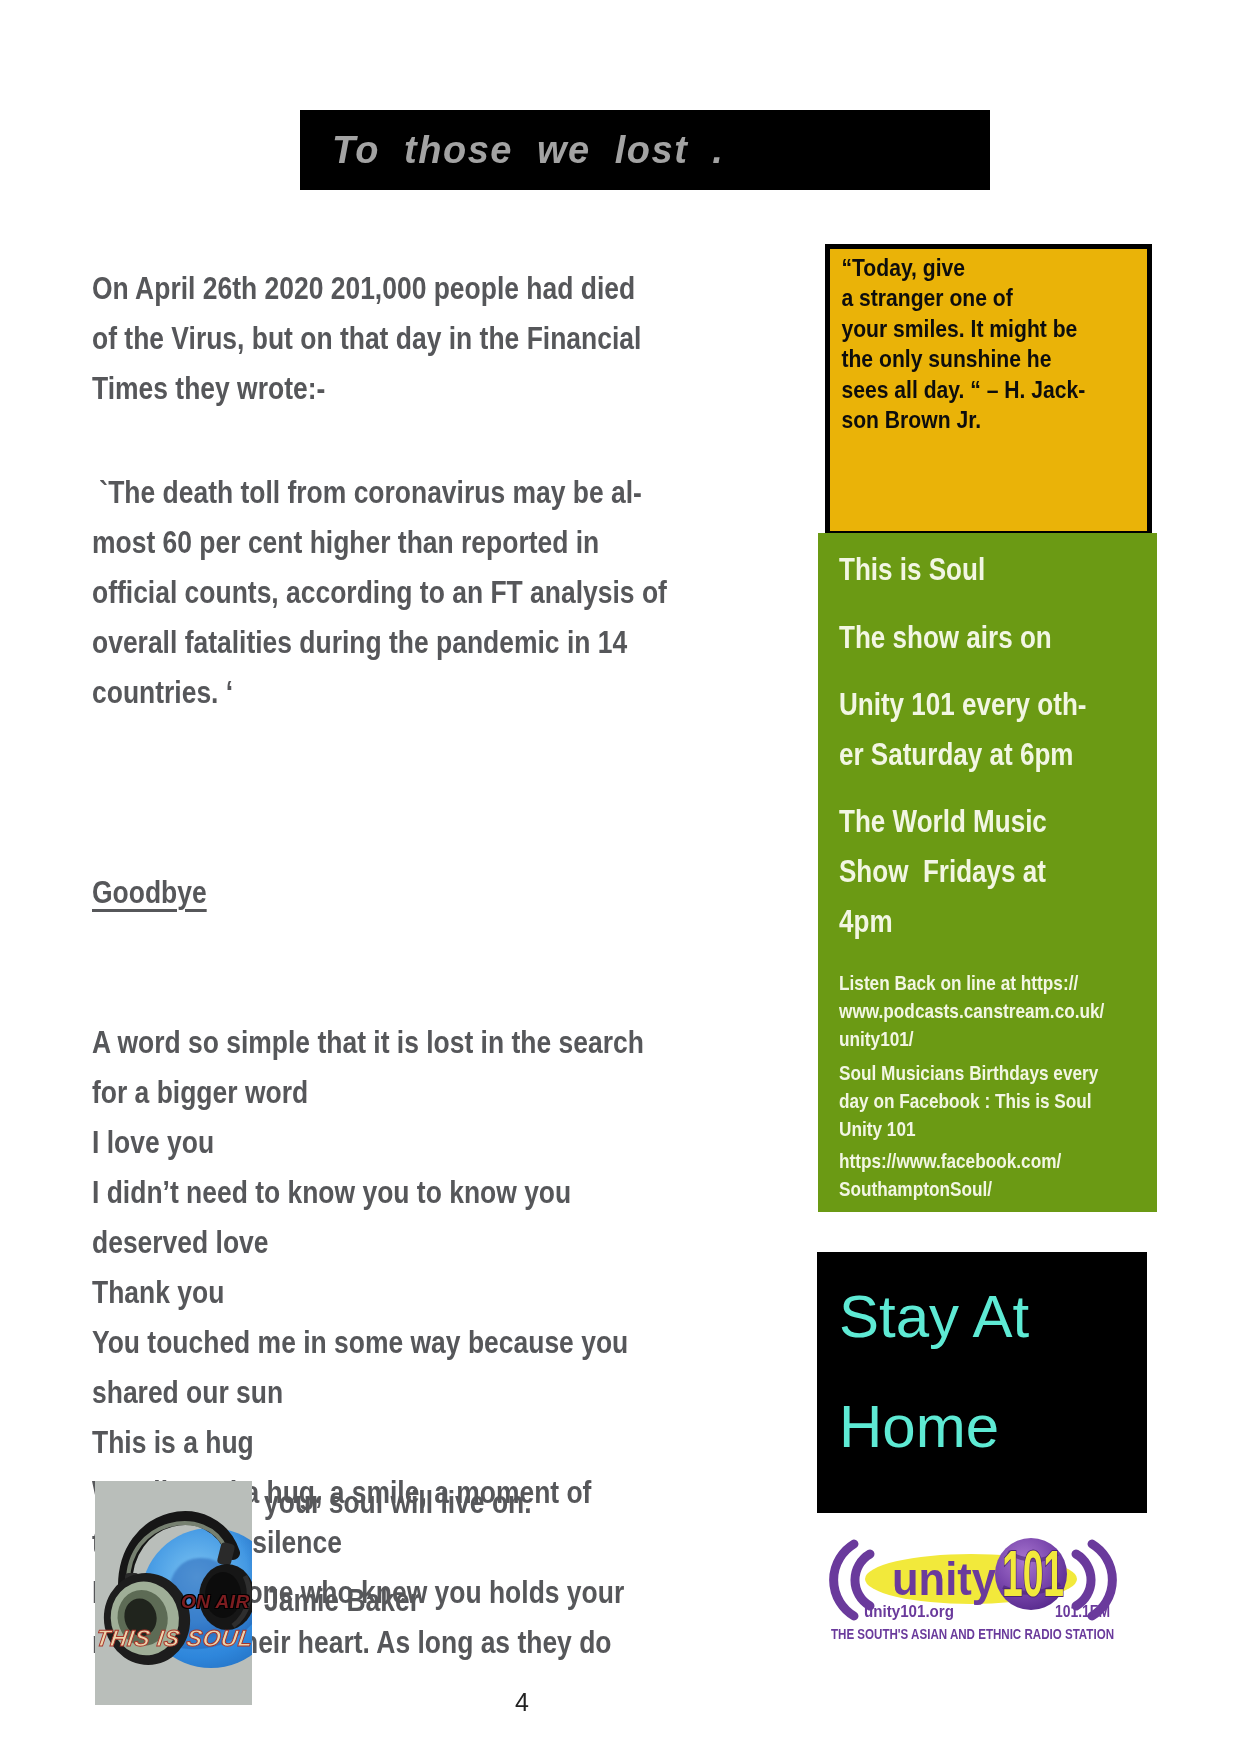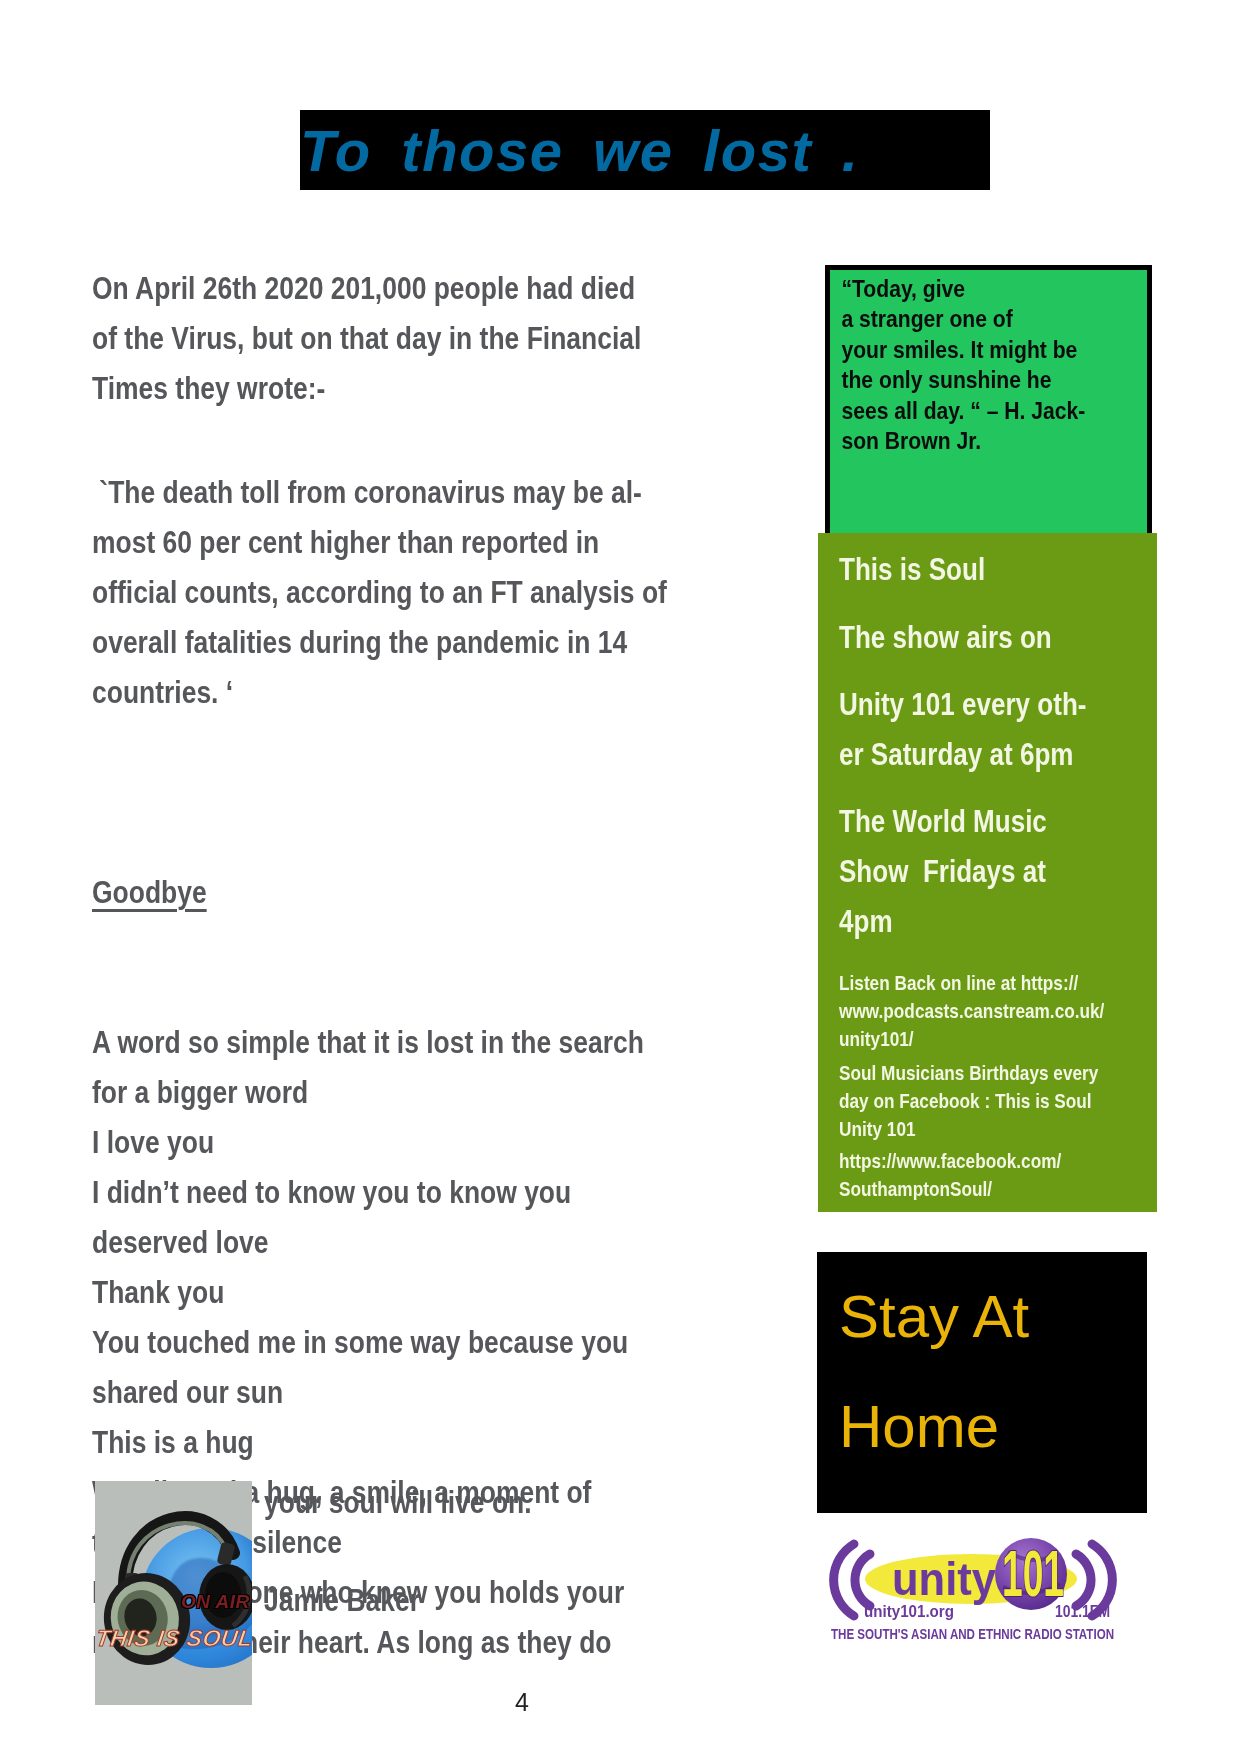--- a/index.html
+++ b/index.html
@@ -7,39 +7,39 @@
     width:1240px;height:1754px;position:relative;background:#ffffff;
     font-family:"Liberation Sans", sans-serif;overflow:hidden;
   }
   .abs{position:absolute;}
   
   .banner{
     left:300px;top:110px;width:690px;height:80px;background:#000;
     display:flex;align-items:center;
   }
   .banner .title{
-    color:#0369a1;font-style:italic;font-weight:900;font-size:58px;
-    letter-spacing:1.5px;word-spacing:12px;padding-left:0;white-space:pre;
+    color:#a3a3a3;font-style:italic;font-weight:900;font-size:38px;
+    letter-spacing:1.5px;word-spacing:12px;padding-left:32px;white-space:pre;
   }
   
   .bodytext{
     color:#56575a;font-weight:700;font-size:31.5px;line-height:50px;
     transform:scaleX(0.84);transform-origin:0 0;white-space:pre;
   }
   .bodytext .line{white-space:pre;}
   .para1{left:92px;top:263px;width:760px;}
   .para2{left:92px;top:467px;width:760px;}
   .poem{left:92px;top:767px;width:760px;}
   .goodbye{text-decoration:underline;text-underline-offset:6px;}
   .closing{left:264px;top:1477px;width:500px;}
   .author{left:264px;top:1575px;width:400px;}
   
   .quotebox{
-    left:825px;top:265px;width:327px;height:292px;border:5px solid #000;
-    box-sizing:border-box;background:#22c55e;
+    left:825px;top:244px;width:327px;height:292px;border:5px solid #000;
+    box-sizing:border-box;background:#eab308;
   }
   .quotebox .inner{
     padding:4px 4px 0 13px;color:#0d0d0d;font-weight:700;font-size:24px;
     line-height:30.4px;transform:scaleX(0.88);transform-origin:0 0;
   }
   .quotebox .line{white-space:pre;}
   
   .greenbox{left:818px;top:533px;width:339px;height:679px;background:#6b9a14;}
   .green-big{
     color:#f2f6e3;font-weight:700;font-size:31px;line-height:50px;
@@ -54,21 +54,21 @@
     color:#f2f6e3;font-weight:700;font-size:20.5px;line-height:28px;
     padding-left:25px;transform:scaleX(0.84);transform-origin:0 0;width:420px;
   }
   .green-small .grp-listen{margin-top:22px;}
   .green-small .grp-bday{margin-top:6px;}
   .green-small .grp-fb{margin-top:4px;}
   .green-small .line{white-space:pre;}
   
   .staybox{left:817px;top:1252px;width:330px;height:261px;background:#000;}
   .staybox .line{
-    color:#eab308;font-weight:400;font-size:60px;line-height:110px;
+    color:#5eead4;font-weight:400;font-size:60px;line-height:110px;
     padding-left:22px;white-space:pre;
   }
   .staybox{padding-top:10px;box-sizing:border-box;}
   
   .soul-logo{
     left:95px;top:1481px;width:157px;height:224px;background:#b9beba;
     overflow:hidden;
   }
   .soul-globe{
     position:absolute;left:46px;top:47px;width:140px;height:140px;border-radius:50%;

